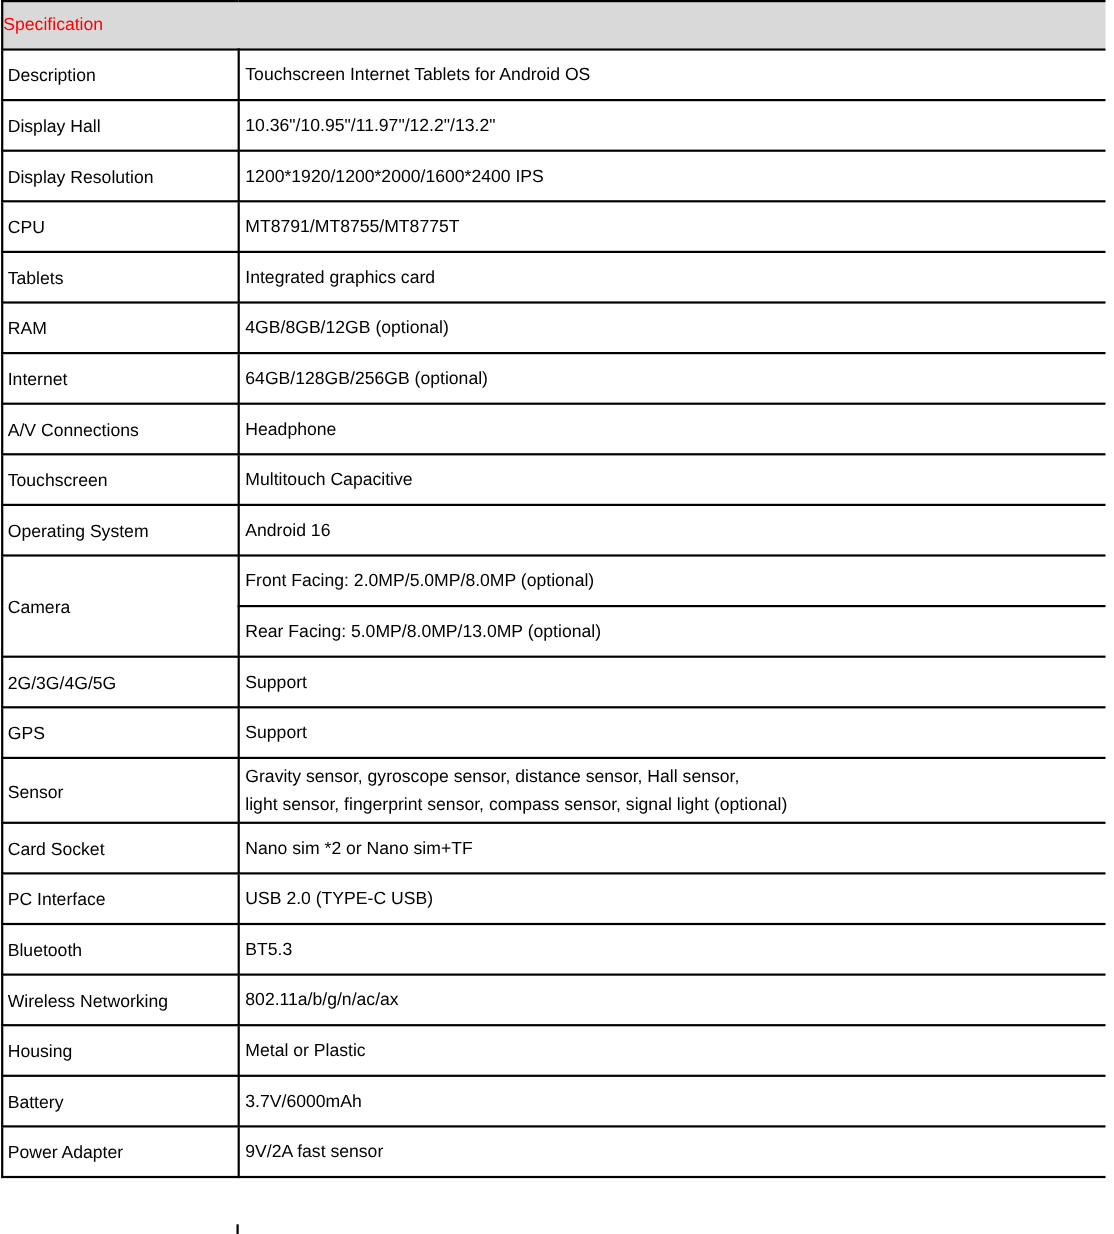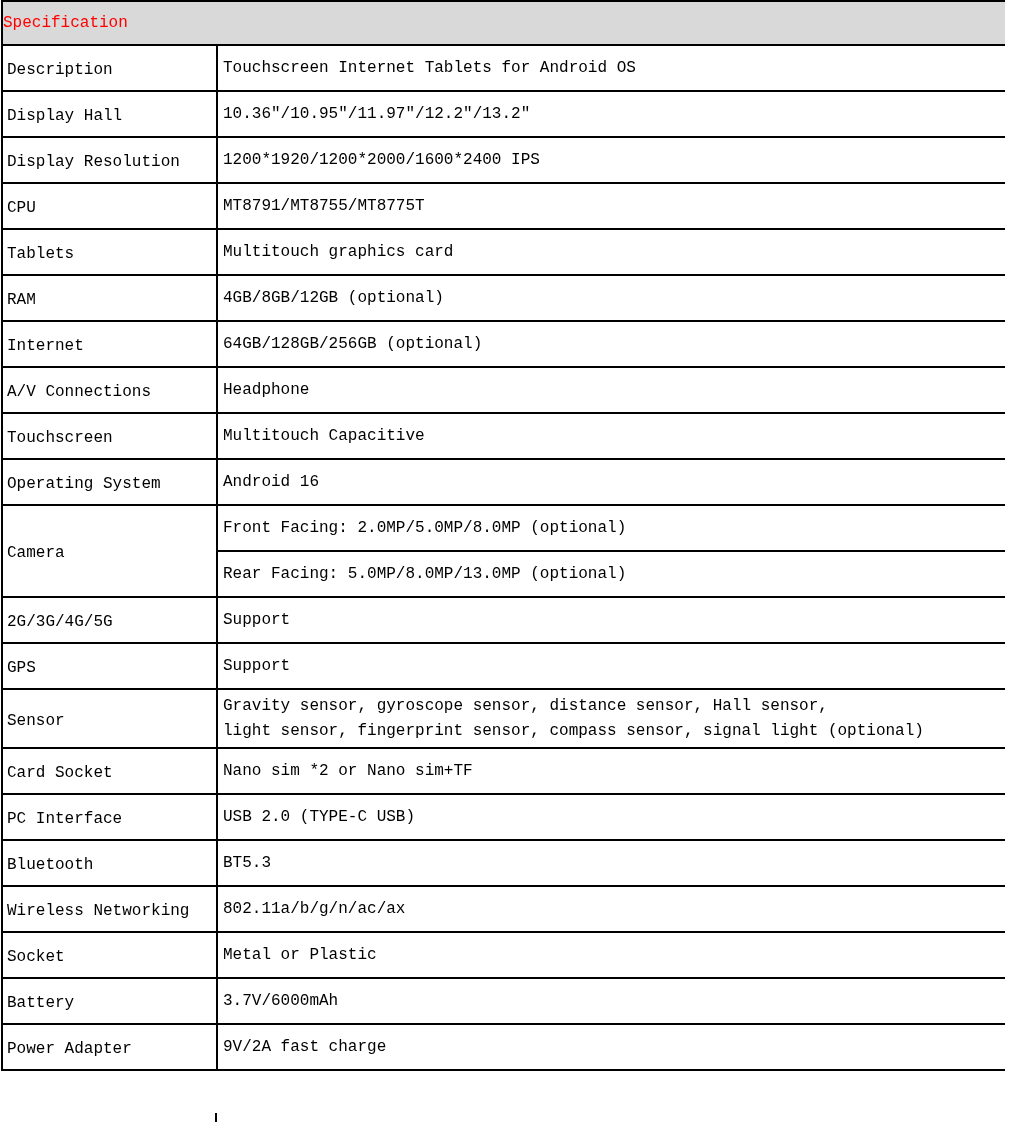--- a/index.html
+++ b/index.html
@@ -8,21 +8,20 @@
     background: #ffffff;
     font-family: "Liberation Sans", sans-serif;
     color: #000000;
   }
   .page {
     position: relative;
     width: 1005px;
     height: 1122px;
     background: #ffffff;
     overflow: hidden;
-    font-family: Liberation Mono, monospace;
   }
   table.spec {
     border-collapse: collapse;
     table-layout: fixed;
     width: 1009px;
     margin-left: 1px;
   }
   table.spec col.c1 { width: 215px; }
   table.spec col.c2 { width: 794px; }
   table.spec th, table.spec td {
@@ -99,21 +98,21 @@
     <tr>
       <td class="label-cell">Display Resolution</td>
       <td class="value-cell">1200*1920/1200*2000/1600*2400 IPS</td>
     </tr>
     <tr>
       <td class="label-cell">CPU</td>
       <td class="value-cell">MT8791/MT8755/MT8775T</td>
     </tr>
     <tr>
       <td class="label-cell">Tablets</td>
-      <td class="value-cell">Multitouch graphics card</td>
+      <td class="value-cell">Integrated graphics card</td>
     </tr>
     <tr>
       <td class="label-cell">RAM</td>
       <td class="value-cell">4GB/8GB/12GB (optional)</td>
     </tr>
     <tr>
       <td class="label-cell">Internet</td>
       <td class="value-cell">64GB/128GB/256GB (optional)</td>
     </tr>
     <tr>
@@ -160,30 +159,30 @@
     </tr>
     <tr>
       <td class="label-cell">Bluetooth</td>
       <td class="value-cell">BT5.3</td>
     </tr>
     <tr>
       <td class="label-cell">Wireless Networking</td>
       <td class="value-cell">802.11a/b/g/n/ac/ax</td>
     </tr>
     <tr>
-      <td class="label-cell">Socket</td>
+      <td class="label-cell">Housing</td>
       <td class="value-cell">Metal or Plastic</td>
     </tr>
     <tr>
       <td class="label-cell">Battery</td>
       <td class="value-cell">3.7V/6000mAh</td>
     </tr>
     <tr>
       <td class="label-cell">Power Adapter</td>
-      <td class="value-cell">9V/2A fast charge</td>
+      <td class="value-cell">9V/2A fast sensor</td>
     </tr>
   </tbody>
     </table>
 
   <div class="cutoff-strip">
     <div class="cutoff-divider"></div>
   </div>
 </div>
 
 </body></html>

